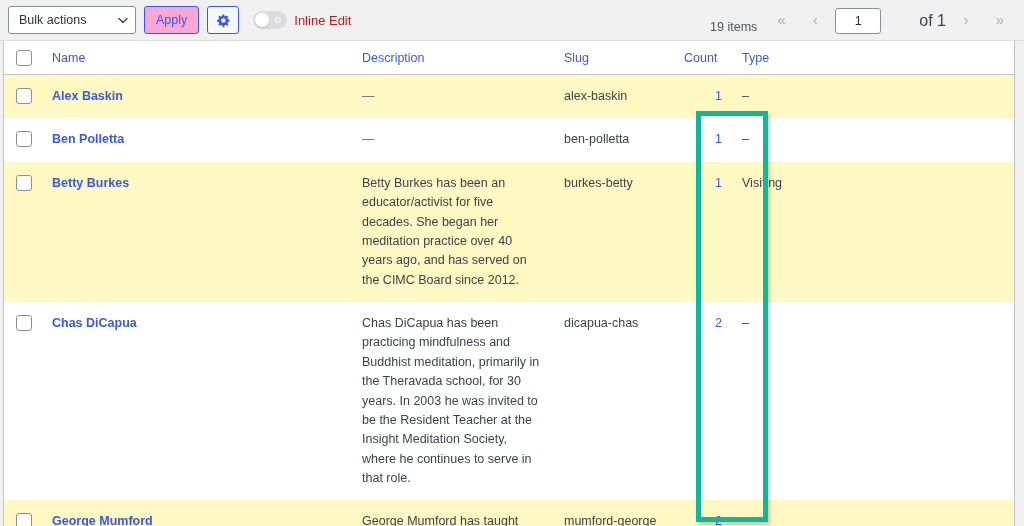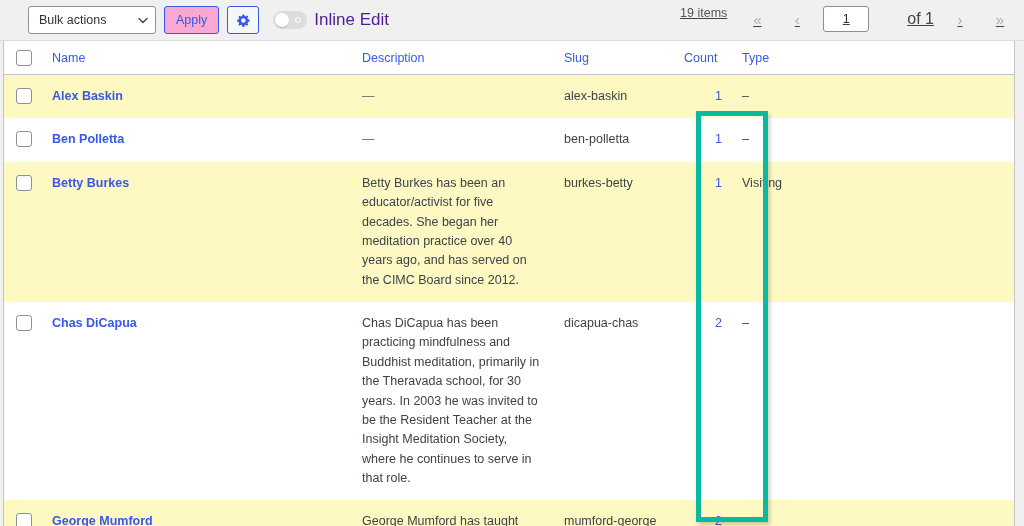--- a/index.html
+++ b/index.html
@@ -23,21 +23,20 @@
     border-bottom: 1px solid #dcdcde;
     box-sizing: border-box;
     display: flex;
     align-items: center;
     padding: 0 10px 0 8px;
   }
   .tablenav-left {
     display: flex;
     align-items: center;
     gap: 8px;
-    margin-left: 20px;
   }
 
   .bulk-select {
     appearance: none;
     -webkit-appearance: none;
     height: 28px;
     min-width: 128px;
     padding: 0 26px 0 10px;
     font-size: 12.5px;
     font-family: "Liberation Sans", sans-serif;
@@ -121,35 +120,34 @@
     right: 6px;
     top: 50%;
     transform: translateY(-50%);
     width: 6px;
     height: 6px;
     border-radius: 50%;
     border: 1.2px solid #fff;
     box-sizing: border-box;
   }
   .toggle-label {
-    font-size: 17px;
-    color: #4c1d95;
+    font-size: 13px;
+    color: #b91c1c;
     cursor: pointer;
     white-space: nowrap;
   }
 
   
   .tablenav-pages {
     margin-left: auto;
     display: flex;
-    align-items: flex-start;
-    gap: 12px;
+    align-items: flex-end;
+    gap: 6px;
     font-size: 12.5px;
     color: #3c434a;
-    text-decoration: underline;
   }
   .displaying-num {
     margin-right: 4px;
     color: #50575e;
     font-size: 12.5px;
   }
   .pg-btn {
     width: 28px;
     height: 28px;
     border: 1px solid transparent;

